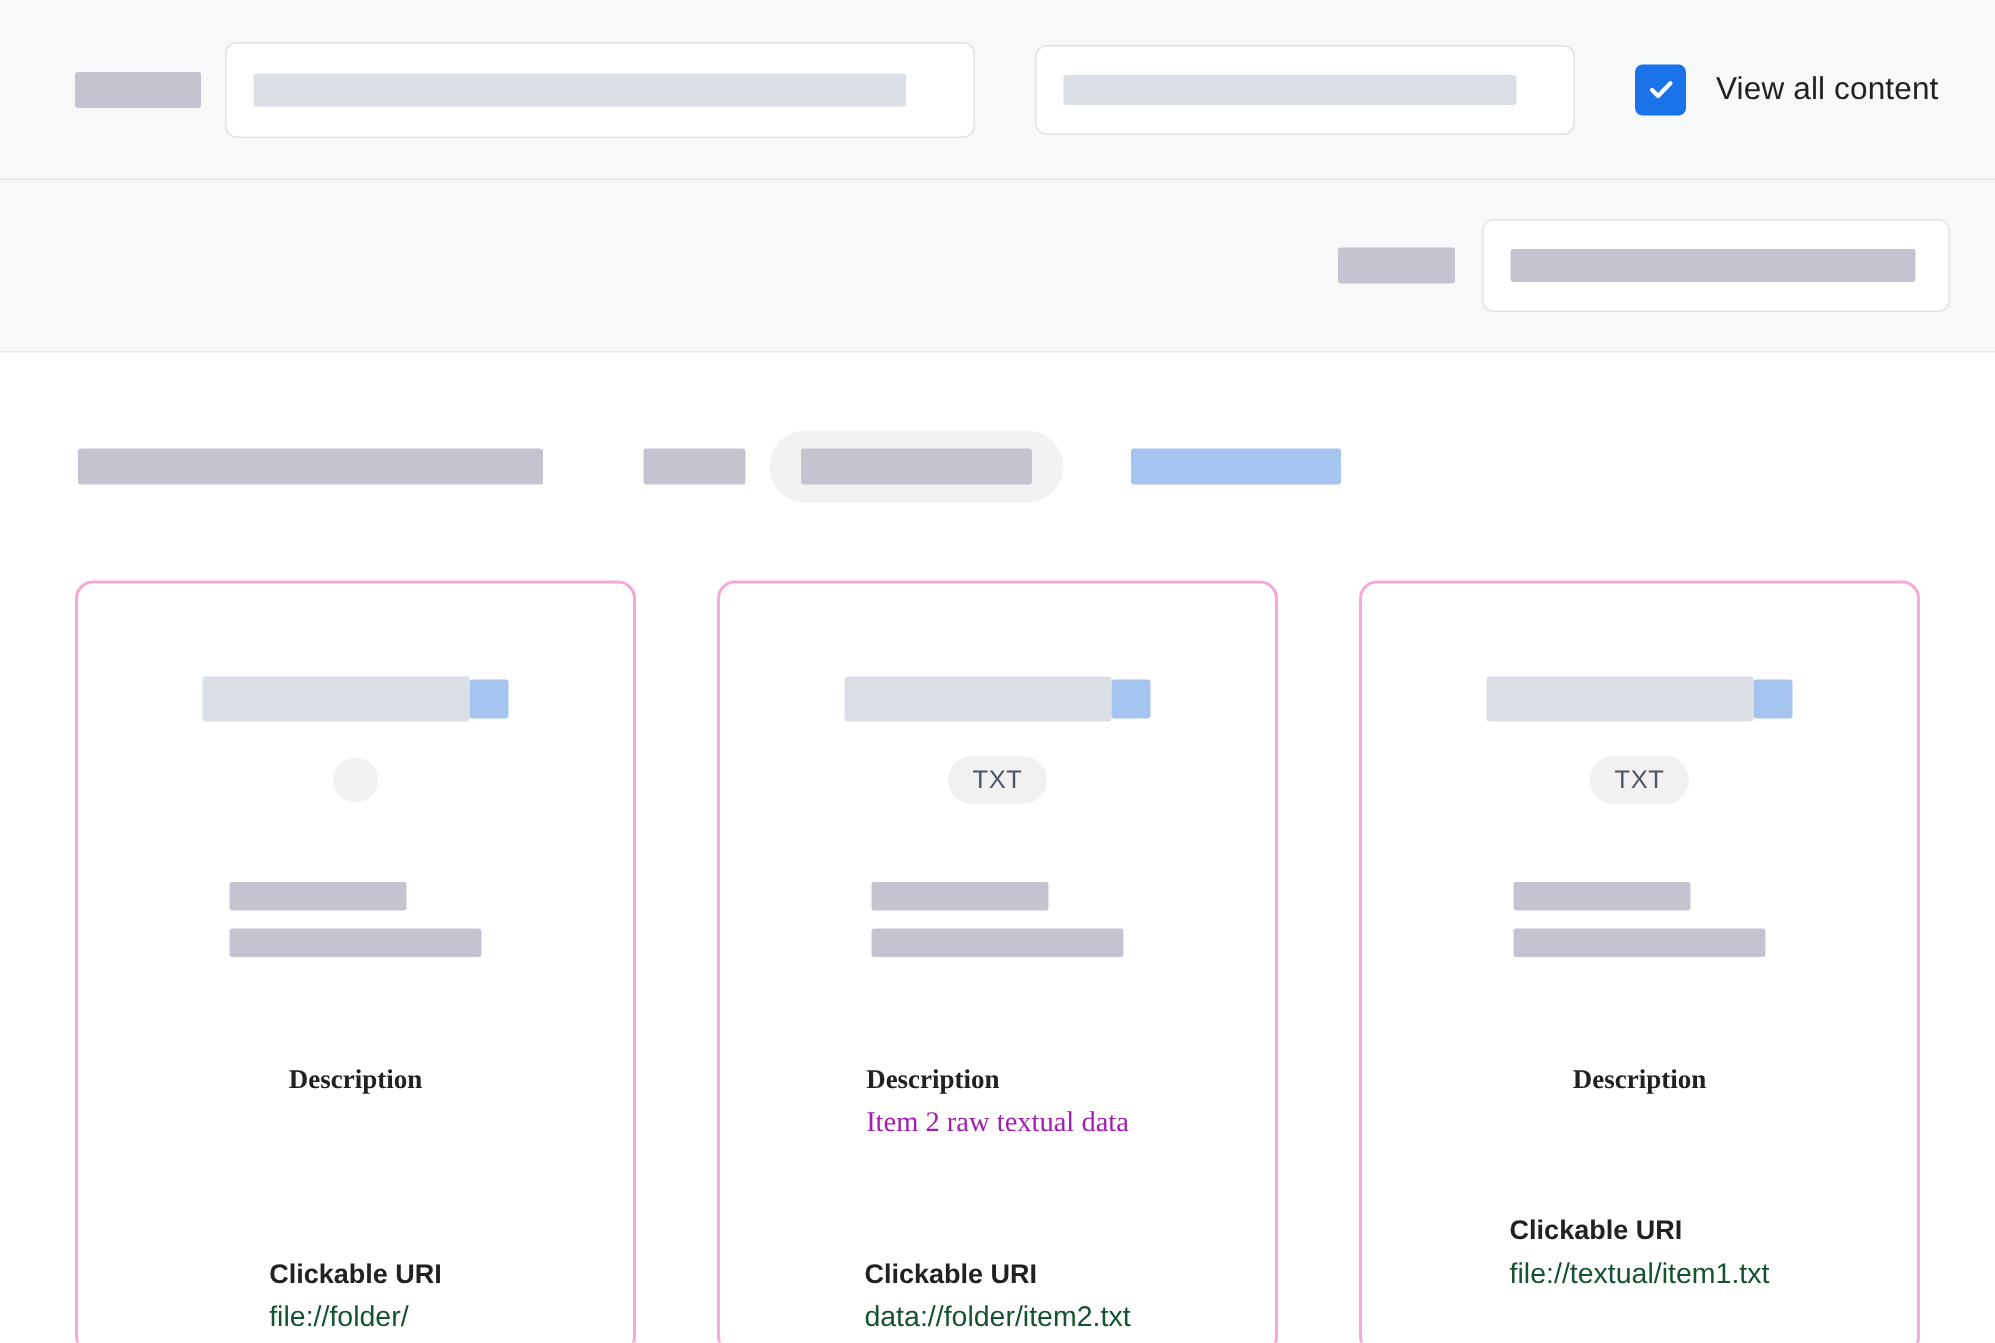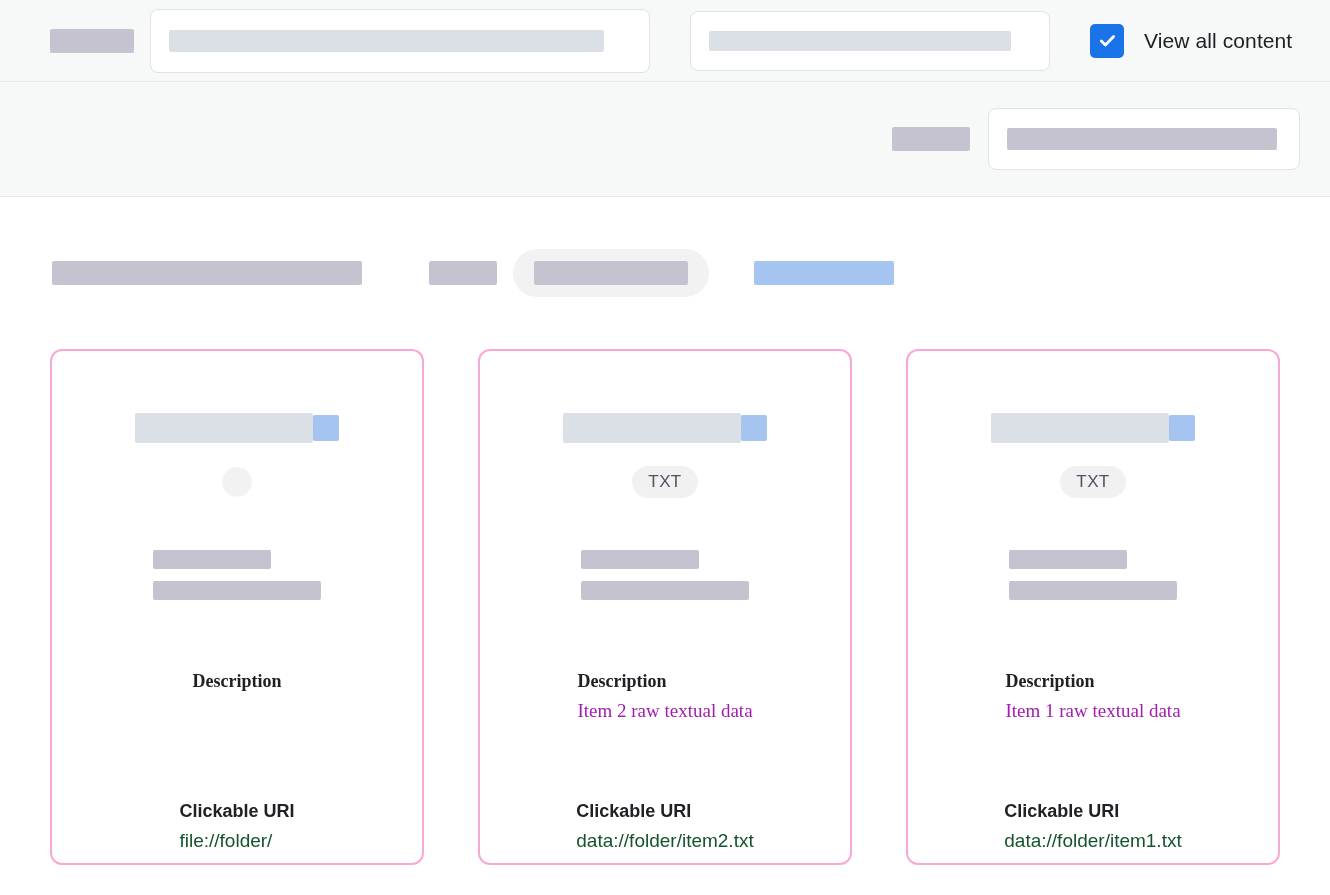--- a/index.html
+++ b/index.html
@@ -16,21 +16,21 @@
   
   .sk            { display: block; border-radius: 2px; }
   .sk-light      { background: #dbe0e7; }   
   .sk-grey       { background: #c5c3d0; }   
   .sk-blue       { background: #a5c4f0; }   
   .sk-pillhost   { background: #f2f2f3; border-radius: 999px; }
 
   
   .header-band {
     position: relative;
-    height: 82px;
+    height: 120px;
     background: #f7f8f8;
     border-bottom: 1px solid #e8e8ea;
     display: flex;
     align-items: center;
   }
 
   .hdr-label-sk {
     width: 84px; height: 24px;
     margin-left: 50px;
     background: #c5c3d0;
@@ -286,22 +286,21 @@
       <span class="type-pill">TXT</span>
     </div>
 
     <div class="card-meta">
       <span class="sk sk-grey meta-line-1"></span>
       <span class="sk sk-grey meta-line-2"></span>
     </div>
 
     <div class="field field-desc">
       <div class="field-label">Description</div>
-      <div class="field-value">Item 1 raw textual data</div>
     </div>
 
     <div class="field field-uri">
       <div class="field-label">Clickable URI</div>
-      <a class="field-link" href="#">data://folder/item1.txt</a>
+      <a class="field-link" href="#">file://textual/item1.txt</a>
     </div>
   </div>
 
 </div>
 
 </body></html>

